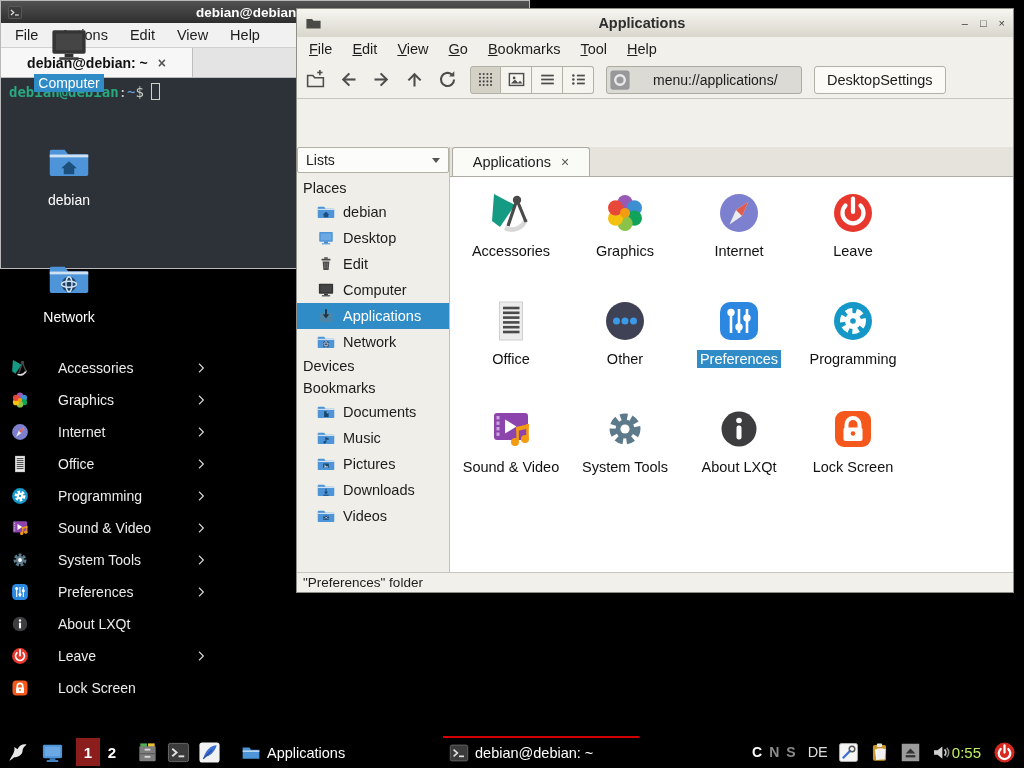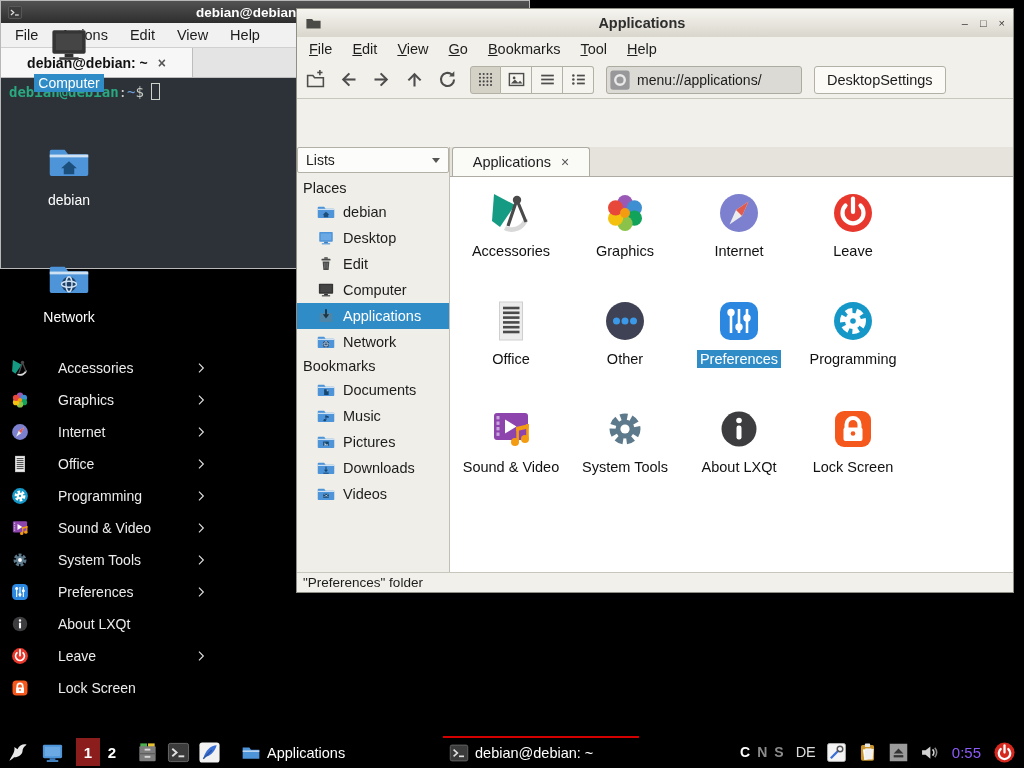--- a/index.html
+++ b/index.html
@@ -40,21 +40,21 @@
   .fm-toolbar { height:38px; display:flex; align-items:center; padding:0 8px; gap:12px; background:#f1f0ea; border-bottom:1px solid #c9c7bd; }
   .tool-ic { width:21px; height:21px; }
   .viewgroup { display:flex; }
   .viewbtn { width:31px; height:28px; border:1px solid #b3b1a6; background:#f5f4ef; display:flex; align-items:center; justify-content:center; }
   .viewbtn + .viewbtn { border-left:none; }
   .viewbtn.active { background:#d4d1c6; }
   .viewbtn:first-child { border-radius:3px 0 0 3px; }
   .viewbtn:last-child { border-radius:0 3px 3px 0; }
   .viewbtn .ic { width:19px; height:19px; }
   .addrbar { width:196px; height:28px; background:#dbdad4; border:1px solid #adaba0; border-radius:3px;
-    display:flex; align-items:center; padding:2px; gap:6px; }
+    display:flex; align-items:center; padding:2px; gap:22px; }
   .addrbar .chip { width:22px; height:22px; }
   .addr-text { font-size:14px; color:#1c1c1c; white-space:nowrap; }
   .ds-btn { height:28px; border:1px solid #b3b1a6; border-radius:3px; background:#fbfaf7; font-size:14.5px;
     color:#1c1c1c; display:flex; align-items:center; padding:0 12px; }
   .fm-body { flex:1; display:flex; min-height:0;margin-top:48px; }
   .fm-side { width:153px; background:#efeee9; border-right:1px solid #c2c0b6; display:flex; flex-direction:column; }
   .lists-combo { height:26px; margin:0; background:#fcfcfa; border:1px solid #b3b1a6; border-radius:2px;
     display:flex; align-items:center; justify-content:space-between; padding:0 8px; font-size:14px; color:#1c1c1c; }
   .combo-arrow { width:0; height:0; border-left:4px solid transparent; border-right:4px solid transparent; border-top:5px solid #555; }
   .side-list { flex:1; overflow:hidden; padding-top:4px; }
@@ -110,21 +110,21 @@
   .ws.active { background:#8b1d1d; }
   .task { height:32px; width:196px; display:flex; align-items:center; gap:6px; padding:0 6px;
     color:#fff; font-size:14.5px; border-top:2px solid transparent; }
   .task.active { border-top:2px solid #d40000; }
   .task .ic { width:20px; height:20px; }
   .task .tlabel { white-space:nowrap; overflow:hidden; }
   .tray-letter { font-weight:bold; font-size:14px; color:#8c8c8c; margin-left:7px; }
   .tray-letter.on { color:#fff; }
   .tray-layout { color:#dcdcdc; font-size:14.5px; margin-left:12px; }
   .tray-ic { width:21px; height:21px; margin-left:10px; }
-  .clock { color:#8b5cf6; font-size:15px; margin-left:12px; }
+  .clock { color:#bef264; font-size:15px; margin-left:0; }
   .spacer { flex:1; }
   .ml6{margin-left:6px;} .ml8{margin-left:8px;} .ml12{margin-left:12px;} .ml14{margin-left:14px;} .mr8{margin-right:8px;}
 </style>
 </head>
 <body>
 
 <div class="desk-icon" style="left:21px; top:24px;">
   <span class="ic">
       <svg viewBox="0 0 48 48">
         <rect x="5" y="7" width="38" height="27" rx="2" fill="#353535"></rect>
@@ -541,20 +541,21 @@
               <svg viewBox="0 0 48 48">
                 <path d="M4 10 h15 l4 5 h21 a2 2 0 0 1 2 2 v21 a2 2 0 0 1 -2 2 H4 a2 2 0 0 1 -2 -2 V12 a2 2 0 0 1 2 -2 z" fill="#4e94d8"></path>
                 <rect x="2" y="15.5" width="44" height="3.2" fill="#cfe2f4"></rect>
                 <circle cx="24" cy="30" r="8.5" fill="#1d3f63"></circle>
                 <ellipse cx="24" cy="30" rx="8.5" ry="3.4" fill="none" stroke="#cfe2f4" stroke-width="1.6"></ellipse>
                 <ellipse cx="24" cy="30" rx="3.4" ry="8.5" fill="none" stroke="#cfe2f4" stroke-width="1.6"></ellipse>
               </svg>
             </span>
           <span>Network</span>
         </div>
+        <div class="side-header">Devices</div>
         <div class="side-header">Bookmarks</div>
         <div class="side-item">
           <span class="ic">
               <svg viewBox="0 0 48 48">
                 <path d="M4 10 h15 l4 5 h21 a2 2 0 0 1 2 2 v21 a2 2 0 0 1 -2 2 H4 a2 2 0 0 1 -2 -2 V12 a2 2 0 0 1 2 -2 z" fill="#4e94d8"></path>
                 <rect x="2" y="15.5" width="44" height="3.2" fill="#cfe2f4"></rect>
                 <path d="M19 22 h7 l5 5 v10 h-12 z" fill="#17466f"></path>
                 <path d="M26 22 l5 5 h-5 z" fill="#9dc1e4"></path>
               </svg>
             </span>

